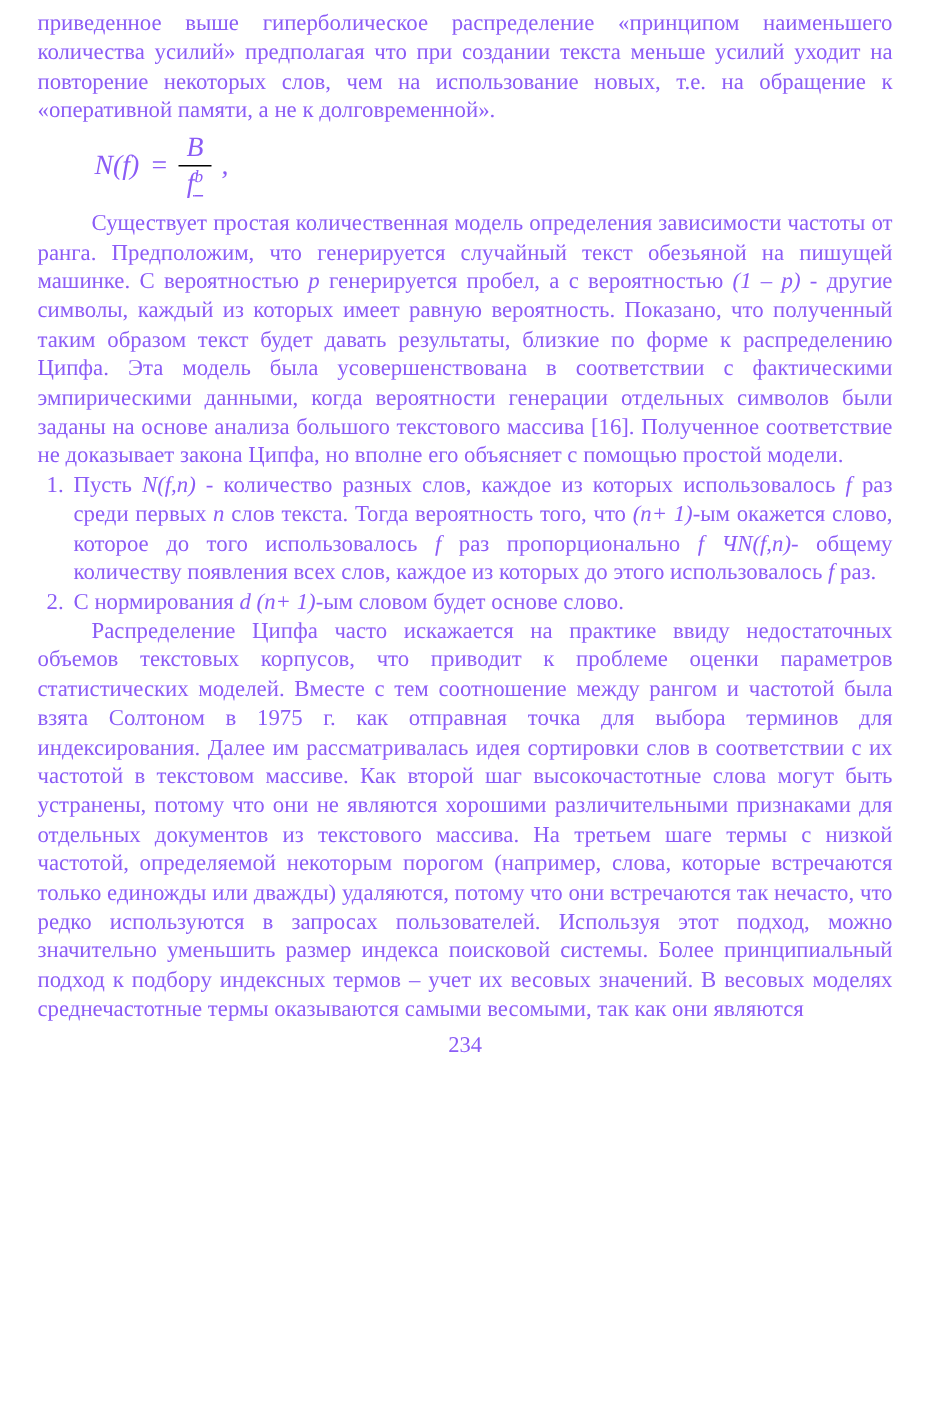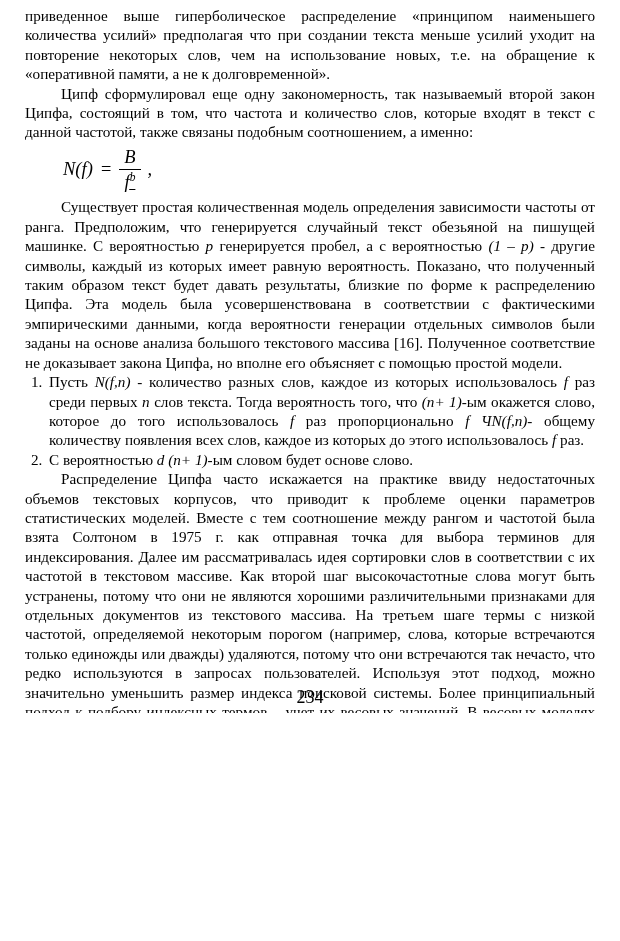--- a/index.html
+++ b/index.html
@@ -7,21 +7,21 @@
     padding: 0;
     background: #ffffff;
   }
   .page {
     position: relative;
     width: 620px;
     height: 713px;
     box-sizing: border-box;
     padding: 6px 25px 28px 25px;
     background: #ffffff;
-    color: #000000;
+    color: #8b5cf6;
     font-family: "Liberation Serif", "DejaVu Serif", serif;
     font-size: 15.2px;
     line-height: 19.4px;
     overflow: hidden;
   }
   .para {
     margin: 0;
     text-align: justify;
     text-indent: 36px;
   }
@@ -77,31 +77,30 @@
   .li .content {
     flex: 1;
     text-align: justify;
   }
   .pagenum {
     position: absolute;
     bottom: 6px;
     left: 0;
     right: 0;
     text-align: center;
-    font-size: 18px;
+    font-size: 15px;
   }
 </style>
 </head>
 <body>
 
 <div class="page">
 
   <p class="para noindent"><span>приведенное выше гиперболическое распределение «принципом наименьшего количества усилий» предполагая что при создании текста меньше усилий уходит на повторение некоторых слов, чем на использование новых, т.е. на обращение к «оперативной памяти, а не к долговременной».</span></p>
 
-  <p class="para"><span>Ципф сформулировал еще одну закономерность, так называемый второй закон Ципфа, состоящий в том, что частота и количество слов, которые входят в текст с данной частотой, также связаны подобным соотношением, а именно:</span></p>
 
   <div class="formula">
     <span class="mi">N(f)</span>
     <span class="mi">=</span>
     <span class="frac">
       <span class="num">B</span>
       <span class="den"><span>f</span><sup>b</sup></span>
     </span>
     <span class="mi">,</span>
   </div>
@@ -111,21 +110,21 @@
 
 
 
   <div class="list">
     <div class="li">
       <span class="marker">1.</span>
       <span class="content"><span>Пусть </span><i>N(f,n)</i><span> - количество разных слов, каждое из которых использовалось </span><i>f</i><span> раз среди первых </span><i>n</i><span> слов текста. Тогда вероятность  того,  что </span><i>(n+ 1)</i><span>-ым окажется слово, которое до того использовалось </span><i>f</i><span> раз пропорционально </span><i>f ЧN(f,n)</i><span>- общему количеству появления всех слов, каждое из которых до этого использовалось </span><i>f</i><span> раз.</span></span>
     </div>
     <div class="li">
       <span class="marker">2.</span>
-      <span class="content"><span>С вероятностью </span><i>d</i><span> </span><i>(n+ 1)</i><span>-ым словом будет основе слово.</span></span>
+      <span class="content"><span>С нормирования </span><i>d</i><span> </span><i>(n+ 1)</i><span>-ым словом будет основе слово.</span></span>
     </div>
   </div>
 
   <p class="para"><span>Распределение Ципфа часто искажается на практике ввиду недостаточных объемов текстовых корпусов, что приводит к проблеме оценки параметров статистических моделей. Вместе с тем соотношение между рангом и частотой была взята Солтоном в 1975 г. как отправная точка для выбора терминов для индексирования. Далее им рассматривалась идея сортировки слов в соответствии с их частотой в текстовом массиве. Как второй шаг высокочастотные слова могут быть устранены, потому что они не являются хорошими различительными признаками для отдельных документов из текстового массива. На третьем шаге термы с низкой частотой, определяемой некоторым порогом (например, слова, которые встречаются только единожды или дважды) удаляются, потому что они встречаются так нечасто, что редко используются в запросах пользователей. Используя этот подход, можно значительно уменьшить размер индекса поисковой системы. Более принципиальный подход к подбору индексных термов – учет их весовых значений. В весовых моделях среднечастотные термы оказываются самыми весомыми, так как они являются</span></p>
 
   <div class="pagenum">234</div>
 
 </div>
 
 </body></html>

